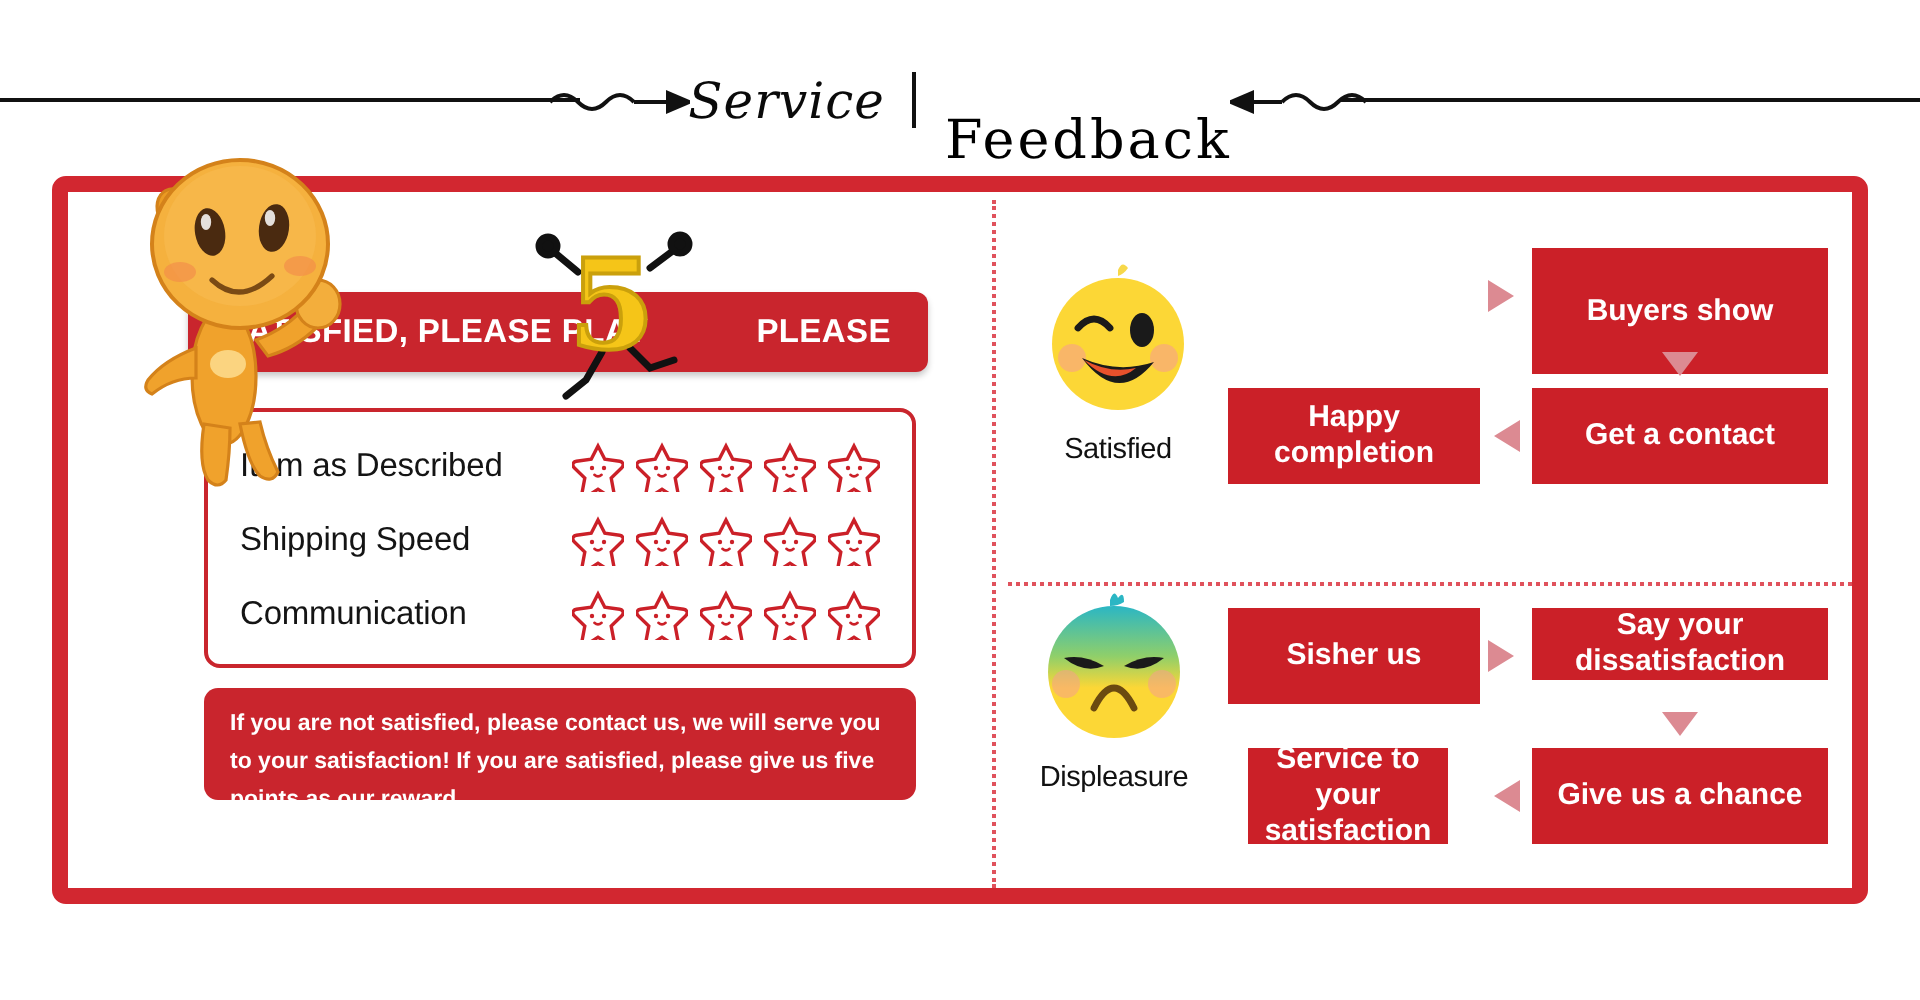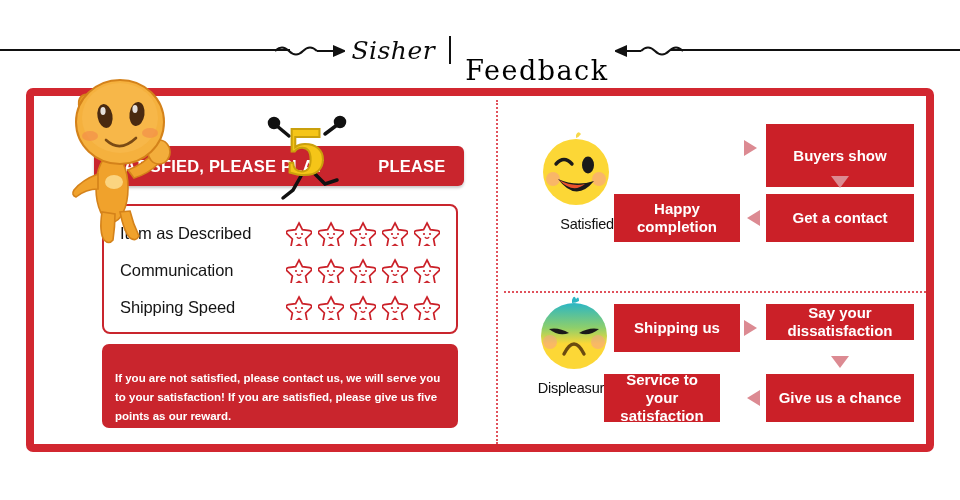--- a/index.html
+++ b/index.html
@@ -69,36 +69,36 @@
     box-sizing:border-box;padding:9px 0 0 0;
   }
   .rrow{display:flex;align-items:center;height:37px;padding-left:16px;}
   .rlabel{
     width:166px;font-size:16.5px;color:#141414;font-weight:400;
     letter-spacing:-.1px;
   }
   .rstars{display:flex;gap:6px;}
 
   .note{
-    position:absolute;left:60px;top:240px;width:356px;height:84px;
+    position:absolute;left:60px;top:240px;width:356px;height:56px;
     background:#c9252d;border-radius:7px;box-sizing:border-box;
-    padding:25px 13px;color:#fff;font-size:11.5px;line-height:19px;
+    padding:9px 13px;color:#fff;font-size:11.5px;line-height:19px;
     font-weight:600;
   }
 
   .mascot{position:absolute;left:16px;top:-38px;width:128px;height:178px;}
 
   
   .right{position:absolute;left:470px;top:8px;width:422px;height:340px;}
   .h-divider{
     position:absolute;left:0;top:187px;width:422px;height:0;
     border-top:2px dotted #e0525c;
   }
 
-  .face-block{position:absolute;width:110px;text-align:right;}
+  .face-block{position:absolute;width:110px;text-align:center;}
   .face-block .cap{
     margin-top:4px;font-size:14.5px;color:#111;font-weight:400;letter-spacing:-.2px;
   }
 
   .fbox{
     position:absolute;background:#cb2028;color:#fff;
     display:flex;align-items:center;justify-content:center;text-align:center;
     font-size:15px;font-weight:700;line-height:18px;padding:0 6px;
     box-sizing:border-box;
   }
@@ -122,21 +122,21 @@
       <polygon points="58,9 72,15 58,21" fill="#111"></polygon>
     </svg>
 
     <svg class="squig r" width="70" height="28">
       <polygon points="12,9 -2,15 12,21" fill="#111"></polygon>
       <path d="M10 15 h16" stroke="#111" stroke-width="2" fill="none"></path>
       <path d="M26 15 q7 -7 14 0 t14 0 t14 0" fill="none" stroke="#111" stroke-width="2"></path>
     </svg>
 
     <div class="title-wrap">
-      <span class="brand">Sisher</span>
+      <span class="brand">Service</span>
       <span class="vbar"></span>
       <span class="feedback">Feedback</span>
     </div>
   </div>
 
   <div class="card">
     <div class="v-divider"></div>
 
     <div class="left">
 
@@ -191,21 +191,21 @@
             <svg width="26" height="25" viewBox="0 0 26 25">
                 <path d="M13 2 L16.4 8.6 L23.8 9.6 C25.6 9.9 26.2 11.6 24.9 12.9 L19.6 18 L20.9 25 C21.2 26.7 19.7 27.8 18.2 27 L13 23.6 L7.8 27 C6.3 27.8 4.8 26.7 5.1 25 L6.4 18 L1.1 12.9 C-0.2 11.6 0.4 9.9 2.2 9.6 L9.6 8.6 Z" fill="#fff" stroke="#cb2028" stroke-width="1.7"></path>
                 <circle cx="10" cy="13" r="1.1" fill="#cb2028"></circle>
                 <circle cx="16" cy="13" r="1.1" fill="#cb2028"></circle>
                 <path d="M11.2 16.4 q1.8 1.6 3.6 0" fill="none" stroke="#cb2028" stroke-width="1.3" stroke-linecap="round"></path>
               </svg>
           </span>
         </div>
 
         <div class="rrow">
-          <span class="rlabel">Communication</span>
+          <span class="rlabel">Shipping Speed</span>
           <span class="rstars">
             <svg width="26" height="25" viewBox="0 0 26 25">
                 <path d="M13 2 L16.4 8.6 L23.8 9.6 C25.6 9.9 26.2 11.6 24.9 12.9 L19.6 18 L20.9 25 C21.2 26.7 19.7 27.8 18.2 27 L13 23.6 L7.8 27 C6.3 27.8 4.8 26.7 5.1 25 L6.4 18 L1.1 12.9 C-0.2 11.6 0.4 9.9 2.2 9.6 L9.6 8.6 Z" fill="#fff" stroke="#cb2028" stroke-width="1.7"></path>
                 <circle cx="10" cy="13" r="1.1" fill="#cb2028"></circle>
                 <circle cx="16" cy="13" r="1.1" fill="#cb2028"></circle>
                 <path d="M11.2 16.4 q1.8 1.6 3.6 0" fill="none" stroke="#cb2028" stroke-width="1.3" stroke-linecap="round"></path>
               </svg>
             <svg width="26" height="25" viewBox="0 0 26 25">
                 <path d="M13 2 L16.4 8.6 L23.8 9.6 C25.6 9.9 26.2 11.6 24.9 12.9 L19.6 18 L20.9 25 C21.2 26.7 19.7 27.8 18.2 27 L13 23.6 L7.8 27 C6.3 27.8 4.8 26.7 5.1 25 L6.4 18 L1.1 12.9 C-0.2 11.6 0.4 9.9 2.2 9.6 L9.6 8.6 Z" fill="#fff" stroke="#cb2028" stroke-width="1.7"></path>
                 <circle cx="10" cy="13" r="1.1" fill="#cb2028"></circle>
@@ -227,21 +227,21 @@
             <svg width="26" height="25" viewBox="0 0 26 25">
                 <path d="M13 2 L16.4 8.6 L23.8 9.6 C25.6 9.9 26.2 11.6 24.9 12.9 L19.6 18 L20.9 25 C21.2 26.7 19.7 27.8 18.2 27 L13 23.6 L7.8 27 C6.3 27.8 4.8 26.7 5.1 25 L6.4 18 L1.1 12.9 C-0.2 11.6 0.4 9.9 2.2 9.6 L9.6 8.6 Z" fill="#fff" stroke="#cb2028" stroke-width="1.7"></path>
                 <circle cx="10" cy="13" r="1.1" fill="#cb2028"></circle>
                 <circle cx="16" cy="13" r="1.1" fill="#cb2028"></circle>
                 <path d="M11.2 16.4 q1.8 1.6 3.6 0" fill="none" stroke="#cb2028" stroke-width="1.3" stroke-linecap="round"></path>
               </svg>
           </span>
         </div>
 
         <div class="rrow">
-          <span class="rlabel">Shipping Speed</span>
+          <span class="rlabel">Communication</span>
           <span class="rstars">
             <svg width="26" height="25" viewBox="0 0 26 25">
                 <path d="M13 2 L16.4 8.6 L23.8 9.6 C25.6 9.9 26.2 11.6 24.9 12.9 L19.6 18 L20.9 25 C21.2 26.7 19.7 27.8 18.2 27 L13 23.6 L7.8 27 C6.3 27.8 4.8 26.7 5.1 25 L6.4 18 L1.1 12.9 C-0.2 11.6 0.4 9.9 2.2 9.6 L9.6 8.6 Z" fill="#fff" stroke="#cb2028" stroke-width="1.7"></path>
                 <circle cx="10" cy="13" r="1.1" fill="#cb2028"></circle>
                 <circle cx="16" cy="13" r="1.1" fill="#cb2028"></circle>
                 <path d="M11.2 16.4 q1.8 1.6 3.6 0" fill="none" stroke="#cb2028" stroke-width="1.3" stroke-linecap="round"></path>
               </svg>
             <svg width="26" height="25" viewBox="0 0 26 25">
                 <path d="M13 2 L16.4 8.6 L23.8 9.6 C25.6 9.9 26.2 11.6 24.9 12.9 L19.6 18 L20.9 25 C21.2 26.7 19.7 27.8 18.2 27 L13 23.6 L7.8 27 C6.3 27.8 4.8 26.7 5.1 25 L6.4 18 L1.1 12.9 C-0.2 11.6 0.4 9.9 2.2 9.6 L9.6 8.6 Z" fill="#fff" stroke="#cb2028" stroke-width="1.7"></path>
                 <circle cx="10" cy="13" r="1.1" fill="#cb2028"></circle>
@@ -331,22 +331,22 @@
           <circle cx="38" cy="40" r="33" fill="url(#sadg)"></circle>
           <circle cx="14" cy="46" r="7" fill="#f6a08a" opacity=".55"></circle>
           <circle cx="62" cy="46" r="7" fill="#f6a08a" opacity=".55"></circle>
           <path d="M13 33 q10 -2 20 4 q-10 4 -20 -4 Z" fill="#1a1a1a"></path>
           <path d="M63 33 q-10 -2 -20 4 q10 4 20 -4 Z" fill="#1a1a1a"></path>
           <path d="M28 58 q10 -20 20 0" fill="none" stroke="#6b4a10" stroke-width="3.4" stroke-linecap="round"></path>
         </svg>
         <div class="cap">Displeasure</div>
       </div>
 
-      <div class="fbox" style="left:110px;top:200px;width:126px;height:48px;">Shipping us</div>
+      <div class="fbox" style="left:110px;top:200px;width:126px;height:48px;">Sisher us</div>
       <div class="arrow right" style="left:240px;top:216px;"></div>
       <div class="fbox" style="left:262px;top:200px;width:148px;height:36px;">Say your dissatisfaction</div>
       <div class="arrow down" style="left:327px;top:252px;"></div>
       <div class="fbox" style="left:262px;top:270px;width:148px;height:48px;">Give us a chance</div>
       <div class="arrow left" style="left:243px;top:286px;"></div>
-      <div class="fbox" style="left:100px;top:270px;width:116px;height:48px;">Service to your satisfaction</div>
+      <div class="fbox" style="left:120px;top:270px;width:100px;height:48px;">Service to your satisfaction</div>
     </div>
   </div>
 </div>
 
 </body></html>

